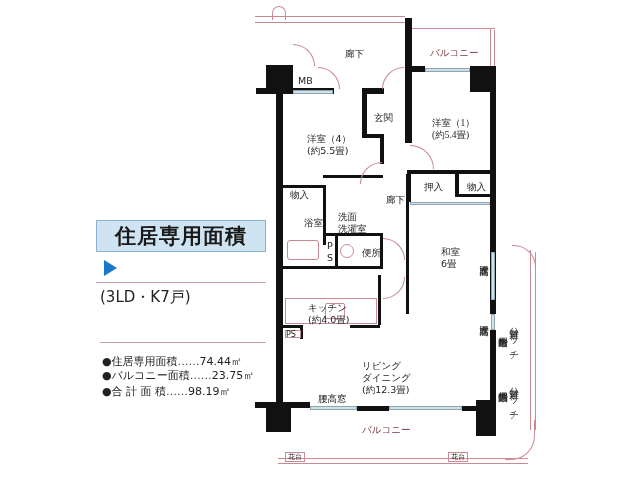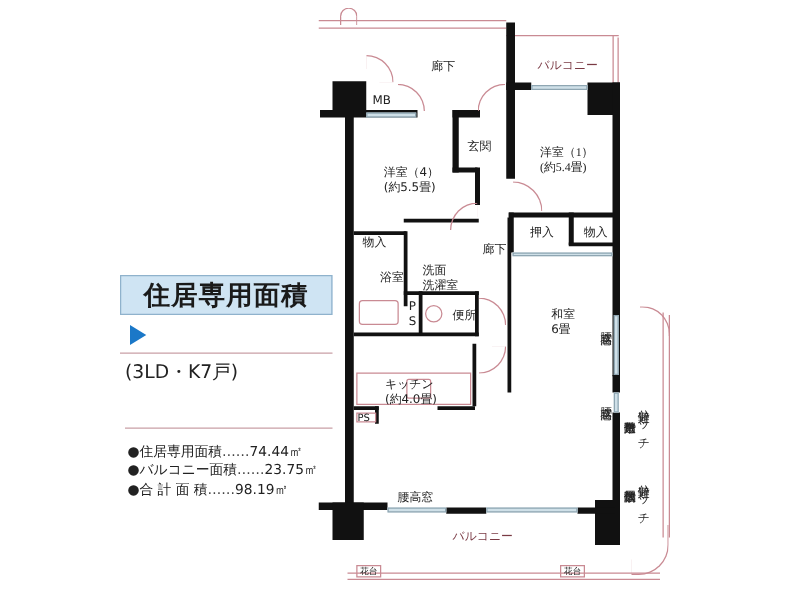--- a/index.html
+++ b/index.html
@@ -144,20 +144,25 @@
   <div class="room" style="left:362px;top:247px;">便所</div>
   <div class="room" style="left:441px;top:246px;">
     <div>和室</div>
     <div>6畳</div>
   </div>
   <div class="room" style="left:308px;top:285px;margin-top:17px;">
     <div>キッチン</div>
     <div>(約4.0畳)</div>
   </div>
   <div class="room" style="left:286px;top:329px;font-size:8px;">PS</div>
+  <div class="room" style="left:362px;top:360px;">
+    <div>リビング</div>
+    <div>ダイニング</div>
+    <div>(約12.3畳)</div>
+  </div>
   <div class="room" style="left:318px;top:393px;">腰高窓</div>
   <div class="room bal" style="left:362px;top:424px;">バルコニー</div>
   <div class="vtext" style="left:479px;top:258px;">腰高窓</div>
   <div class="vtext" style="left:479px;top:318px;">腰高窓</div>
   <div class="vtext" style="left:509px;top:322px;">避難ハッチ</div>
   <div class="vtext" style="left:498px;top:330px;">奇数階用</div>
   <div class="vtext" style="left:509px;top:382px;">避難ハッチ</div>
   <div class="vtext" style="left:498px;top:385px;">偶数階用</div>
   <div class="room" style="left:285px;top:452px;font-size:7px;border:1px solid #c98a93;padding:0 2px;line-height:8px;">花台</div>
   <div class="room" style="left:448px;top:452px;font-size:7px;border:1px solid #c98a93;padding:0 2px;line-height:8px;">花台</div>

